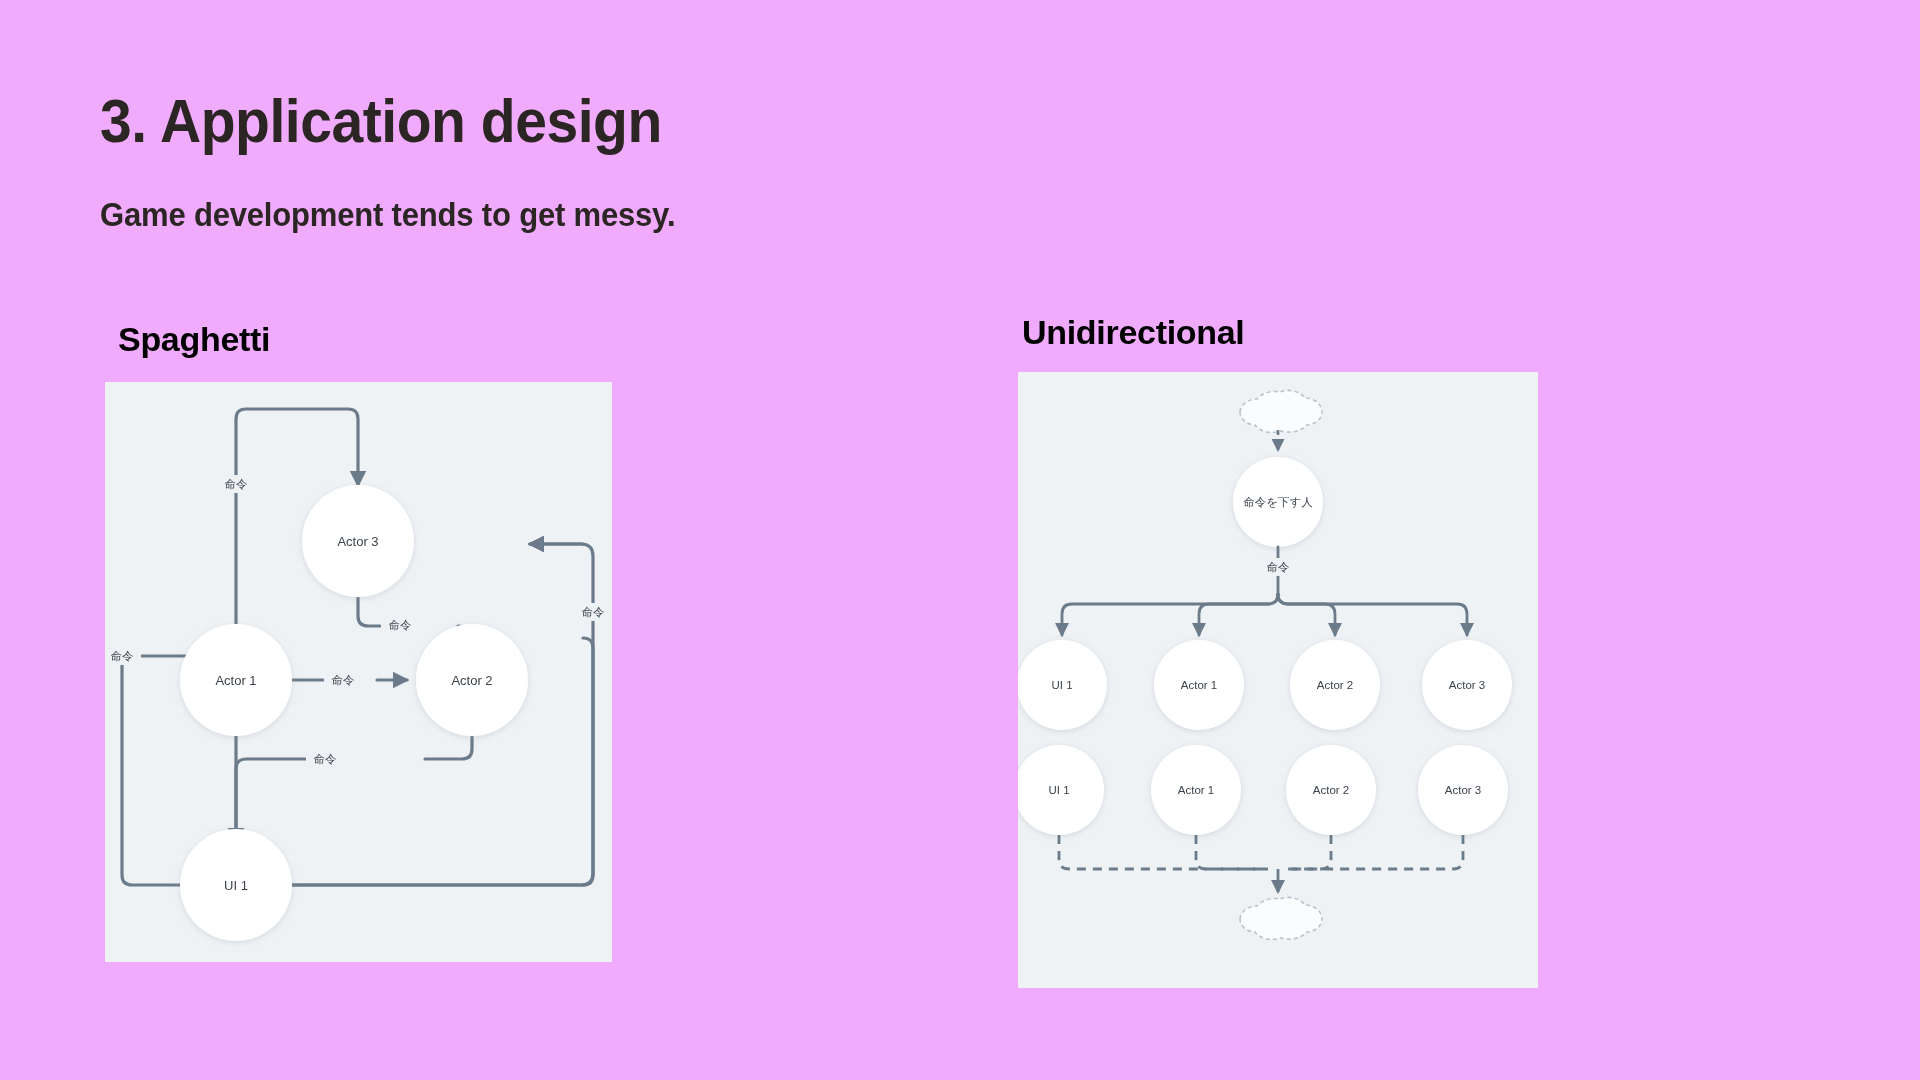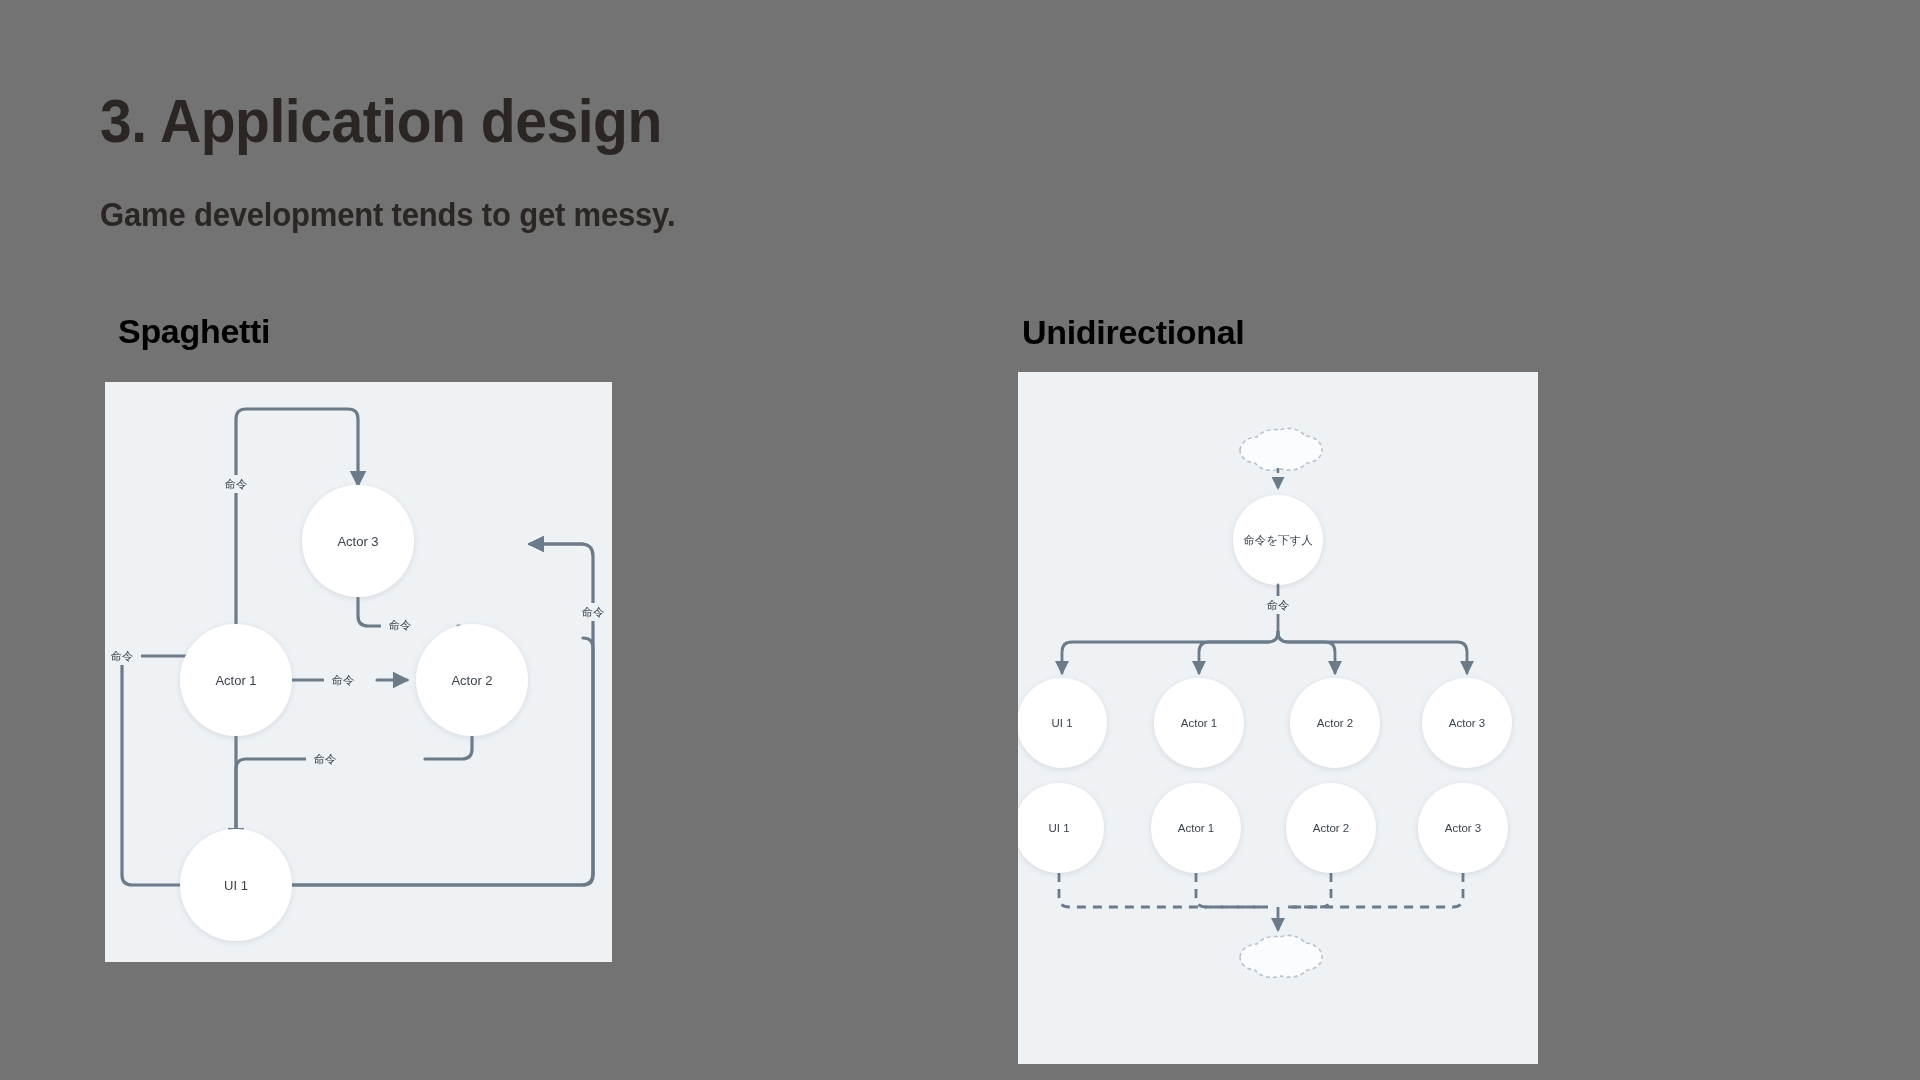--- a/index.html
+++ b/index.html
@@ -12,21 +12,21 @@
     height: 1080px;
     position: relative;
     overflow: hidden;
     font-family: "Liberation Sans", sans-serif;
     color: #2d2a29;
   }
 
   .slide {
     position: absolute;
     inset: 0;
-    background: #737373;
+    background: #f0abfc;
   }
 
   .slide-title {
     position: absolute;
     left: 100px;
     top: 88px;
     font-size: 62px;
     font-weight: 700;
     letter-spacing: -0.5px;
     color: #2b2523;
@@ -51,38 +51,38 @@
   }
 
   .panel-heading {
     position: absolute;
     font-size: 34px;
     font-weight: 700;
     color: #000000;
     letter-spacing: -0.3px;
     white-space: nowrap;
   }
-  #heading-spaghetti { left: 118px; top: 312px; }
+  #heading-spaghetti { left: 118px; top: 320px; }
   #heading-unidirectional { left: 1022px; top: 313px; text-align: right; }
 
   .diagram-panel {
     position: absolute;
     background: #eff2f5;
   }
   #panel-spaghetti {
     left: 105px;
     top: 382px;
     width: 507px;
     height: 580px;
   }
   #panel-unidirectional {
     left: 1018px;
     top: 372px;
     width: 520px;
-    height: 692px;
+    height: 616px;
   }
 
   .diagram-svg {
     display: block;
     width: 100%;
     height: 100%;
   }
 
   .node-label {
     font-family: "Liberation Sans", sans-serif;

